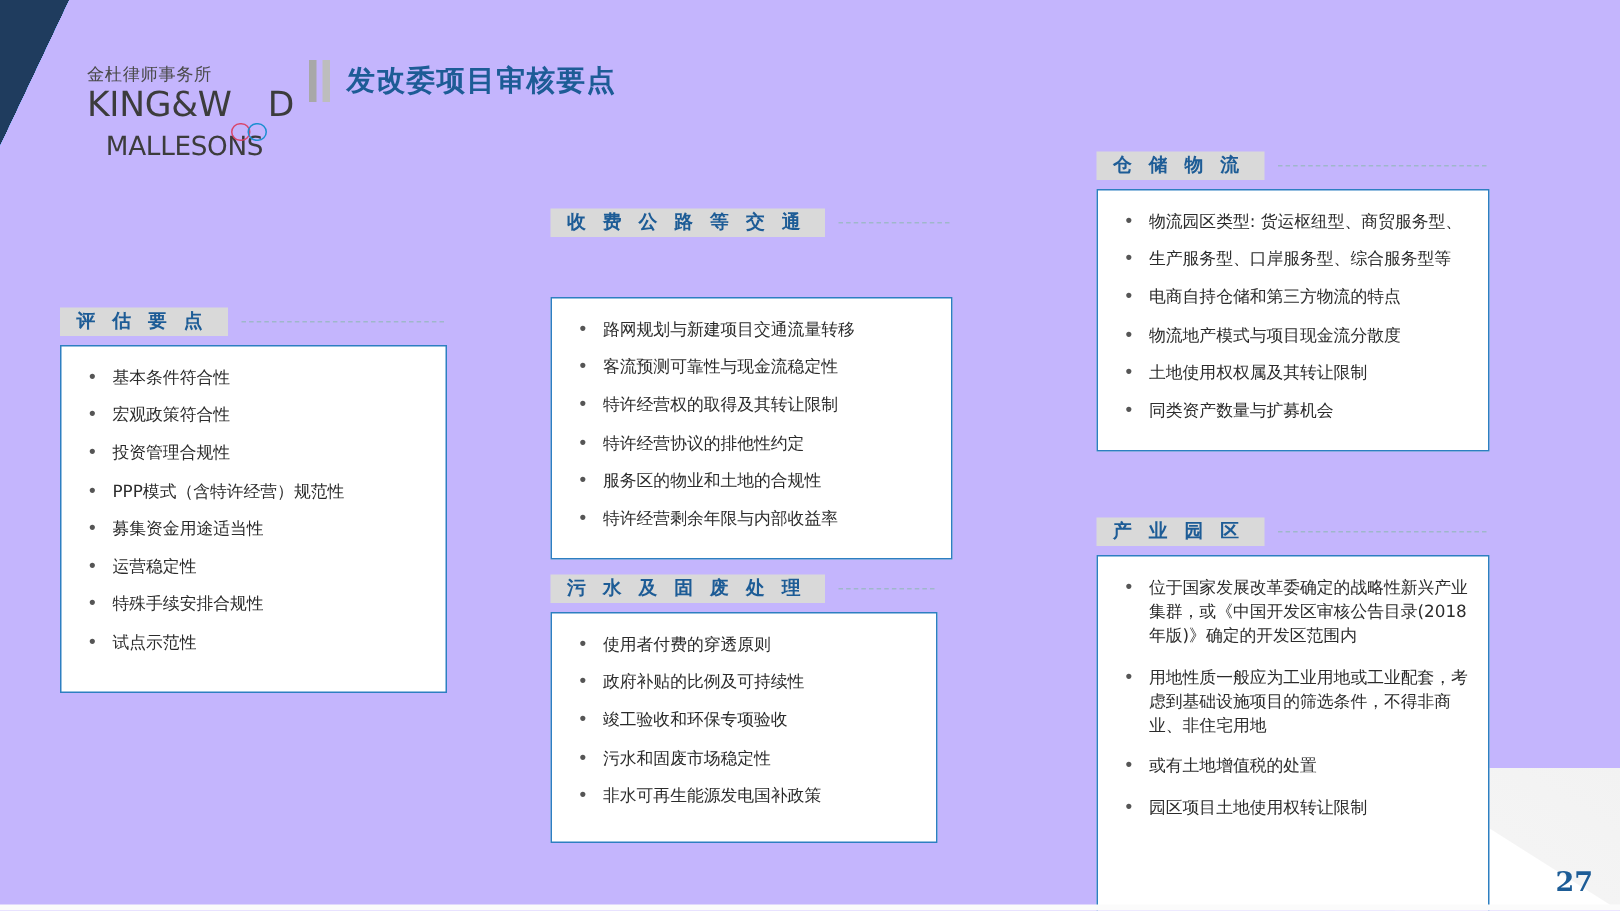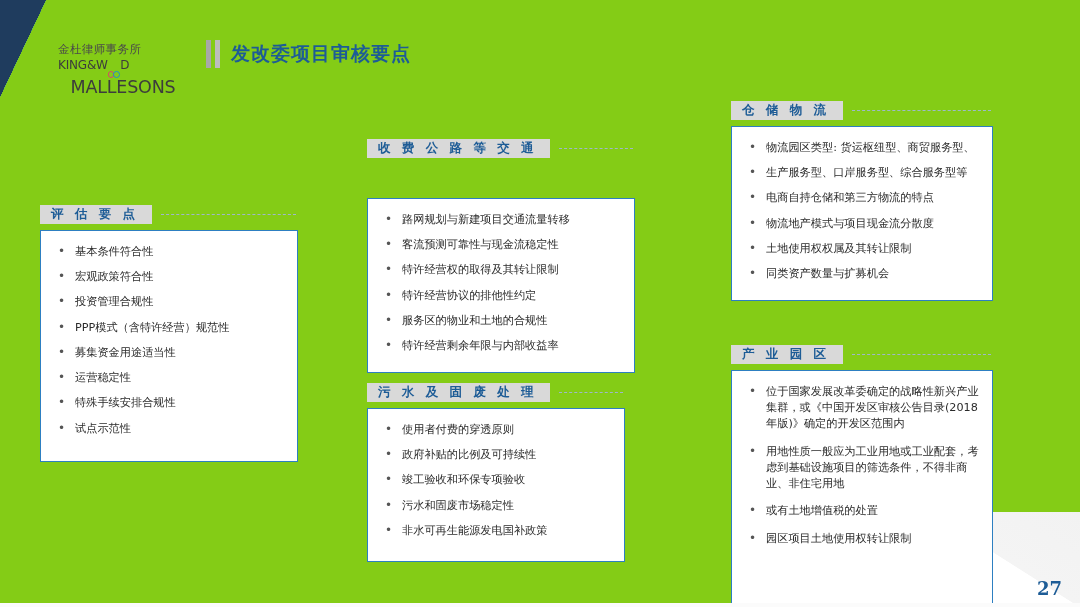--- a/index.html
+++ b/index.html
@@ -8,21 +8,21 @@
     padding: 0;
     background: #ffffff;
   }
   body {
     font-family: "DejaVu Sans", "Liberation Sans", sans-serif;
   }
   #slide {
     position: relative;
     width: 1080px;
     height: 607px;
-    background: #84cc16;
+    background: #c4b5fd;
     overflow: hidden;
   }
 
   
   .corner-lightblue {
     position: absolute;
     left: 0; top: 0;
     width: 0; height: 0;
     border-left: 46px solid #1b8fd1;
     border-bottom: 97px solid transparent;
@@ -49,21 +49,21 @@
     color: #3f3f3f;
   }
   .logo-cn {
     font-size: 11.5px;
     letter-spacing: 0.4px;
     color: #4a4a4a;
     margin-bottom: 3px;
     white-space: nowrap;
   }
   .logo-en {
-    font-size: 12px;
+    font-size: 23px;
     letter-spacing: -0.2px;
     color: #3c3c3c;
     white-space: nowrap;
   }
   .logo-en .oo {
     position: relative;
     display: inline-block;
     width: 1.05em;
   }
   .ring {

